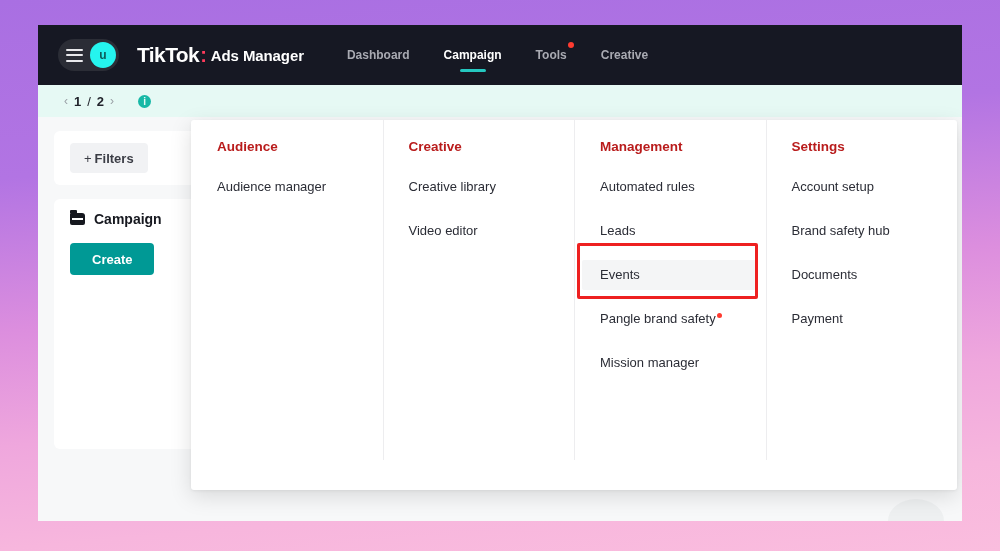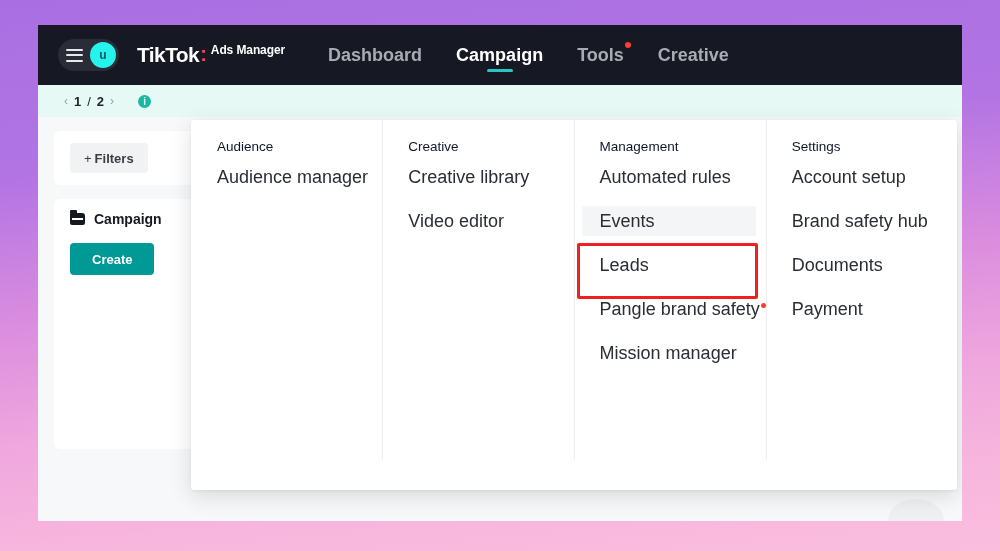--- a/index.html
+++ b/index.html
@@ -86,54 +86,54 @@
     font-weight: bold;
     display: flex;
     align-items: center;
     justify-content: center;
     letter-spacing: 0;
   }
 
   .brand {
     margin-left: 18px;
     display: flex;
-    align-items: flex-start;
+    align-items: center;
     white-space: nowrap;
   }
   .brand-tiktok {
     color: #ffffff;
     font-size: 21px;
     font-weight: bold;
     letter-spacing: -0.6px;
   }
   .brand-colon {
     color: #ff3b5c;
     font-size: 20px;
     font-weight: bold;
     margin: 0 4px 0 1px;
   }
   .brand-sub {
     color: #ffffff;
-    font-size: 12px;
+    font-size: 15px;
     font-weight: bold;
     letter-spacing: -0.1px;
   }
 
   
   .nav-links {
     display: flex;
     align-items: center;
     margin-left: 43px;
     gap: 34px;
     height: 60px;
   }
   .nav-link {
     position: relative;
     color: #a9aab2;
-    font-size: 18px;
+    font-size: 12px;
     font-weight: bold;
     height: 54px;
     display: flex;
     align-items: center;
     cursor: pointer;
     white-space: nowrap;
   }
   .nav-link.active { color: #ffffff; }
   .nav-link.active::after {
     content: "";
@@ -308,28 +308,29 @@
   .menu-col + .menu-col::before {
     content: "";
     position: absolute;
     left: 0; top: 0;
     width: 1px;
     height: 340px;
     background: #ededef;
   }
   .col-title {
     font-size: 13.5px;
-    font-weight: normal;
-    color: #0f172a;
+    font-weight: bold;
+    color: #b91c1c;
+    margin-bottom: 10px;
     line-height: 30px;
   }
   .menu-item {
     position: relative;
     display: block;
-    font-size: 18px;
+    font-size: 13px;
     color: #2b2d36;
     line-height: 30px;
     margin-bottom: 14px;
     padding-left: 0;
     cursor: pointer;
     width: calc(100% - 26px);
     white-space: nowrap;
   }
   .menu-item .sup-dot {
     display: inline-block;
@@ -457,27 +458,27 @@
         <div class="menu-item">
           <span>Video editor</span>
         </div>
       </div>
 
       <div class="menu-col">
         <div class="col-title">Management</div>
         <div class="menu-item">
           <span>Automated rules</span>
         </div>
+        <div class="menu-item">
+          <span>Leads</span>
+        </div>
         <div class="menu-item highlighted">
           <span>Events</span>
         </div>
         <div class="menu-item">
-          <span>Leads</span>
-        </div>
-        <div class="menu-item">
           <span>Pangle brand safety</span><span class="sup-dot"></span>
         </div>
         <div class="menu-item">
           <span>Mission manager</span>
         </div>
       </div>
 
       <div class="menu-col">
         <div class="col-title">Settings</div>
         <div class="menu-item">

